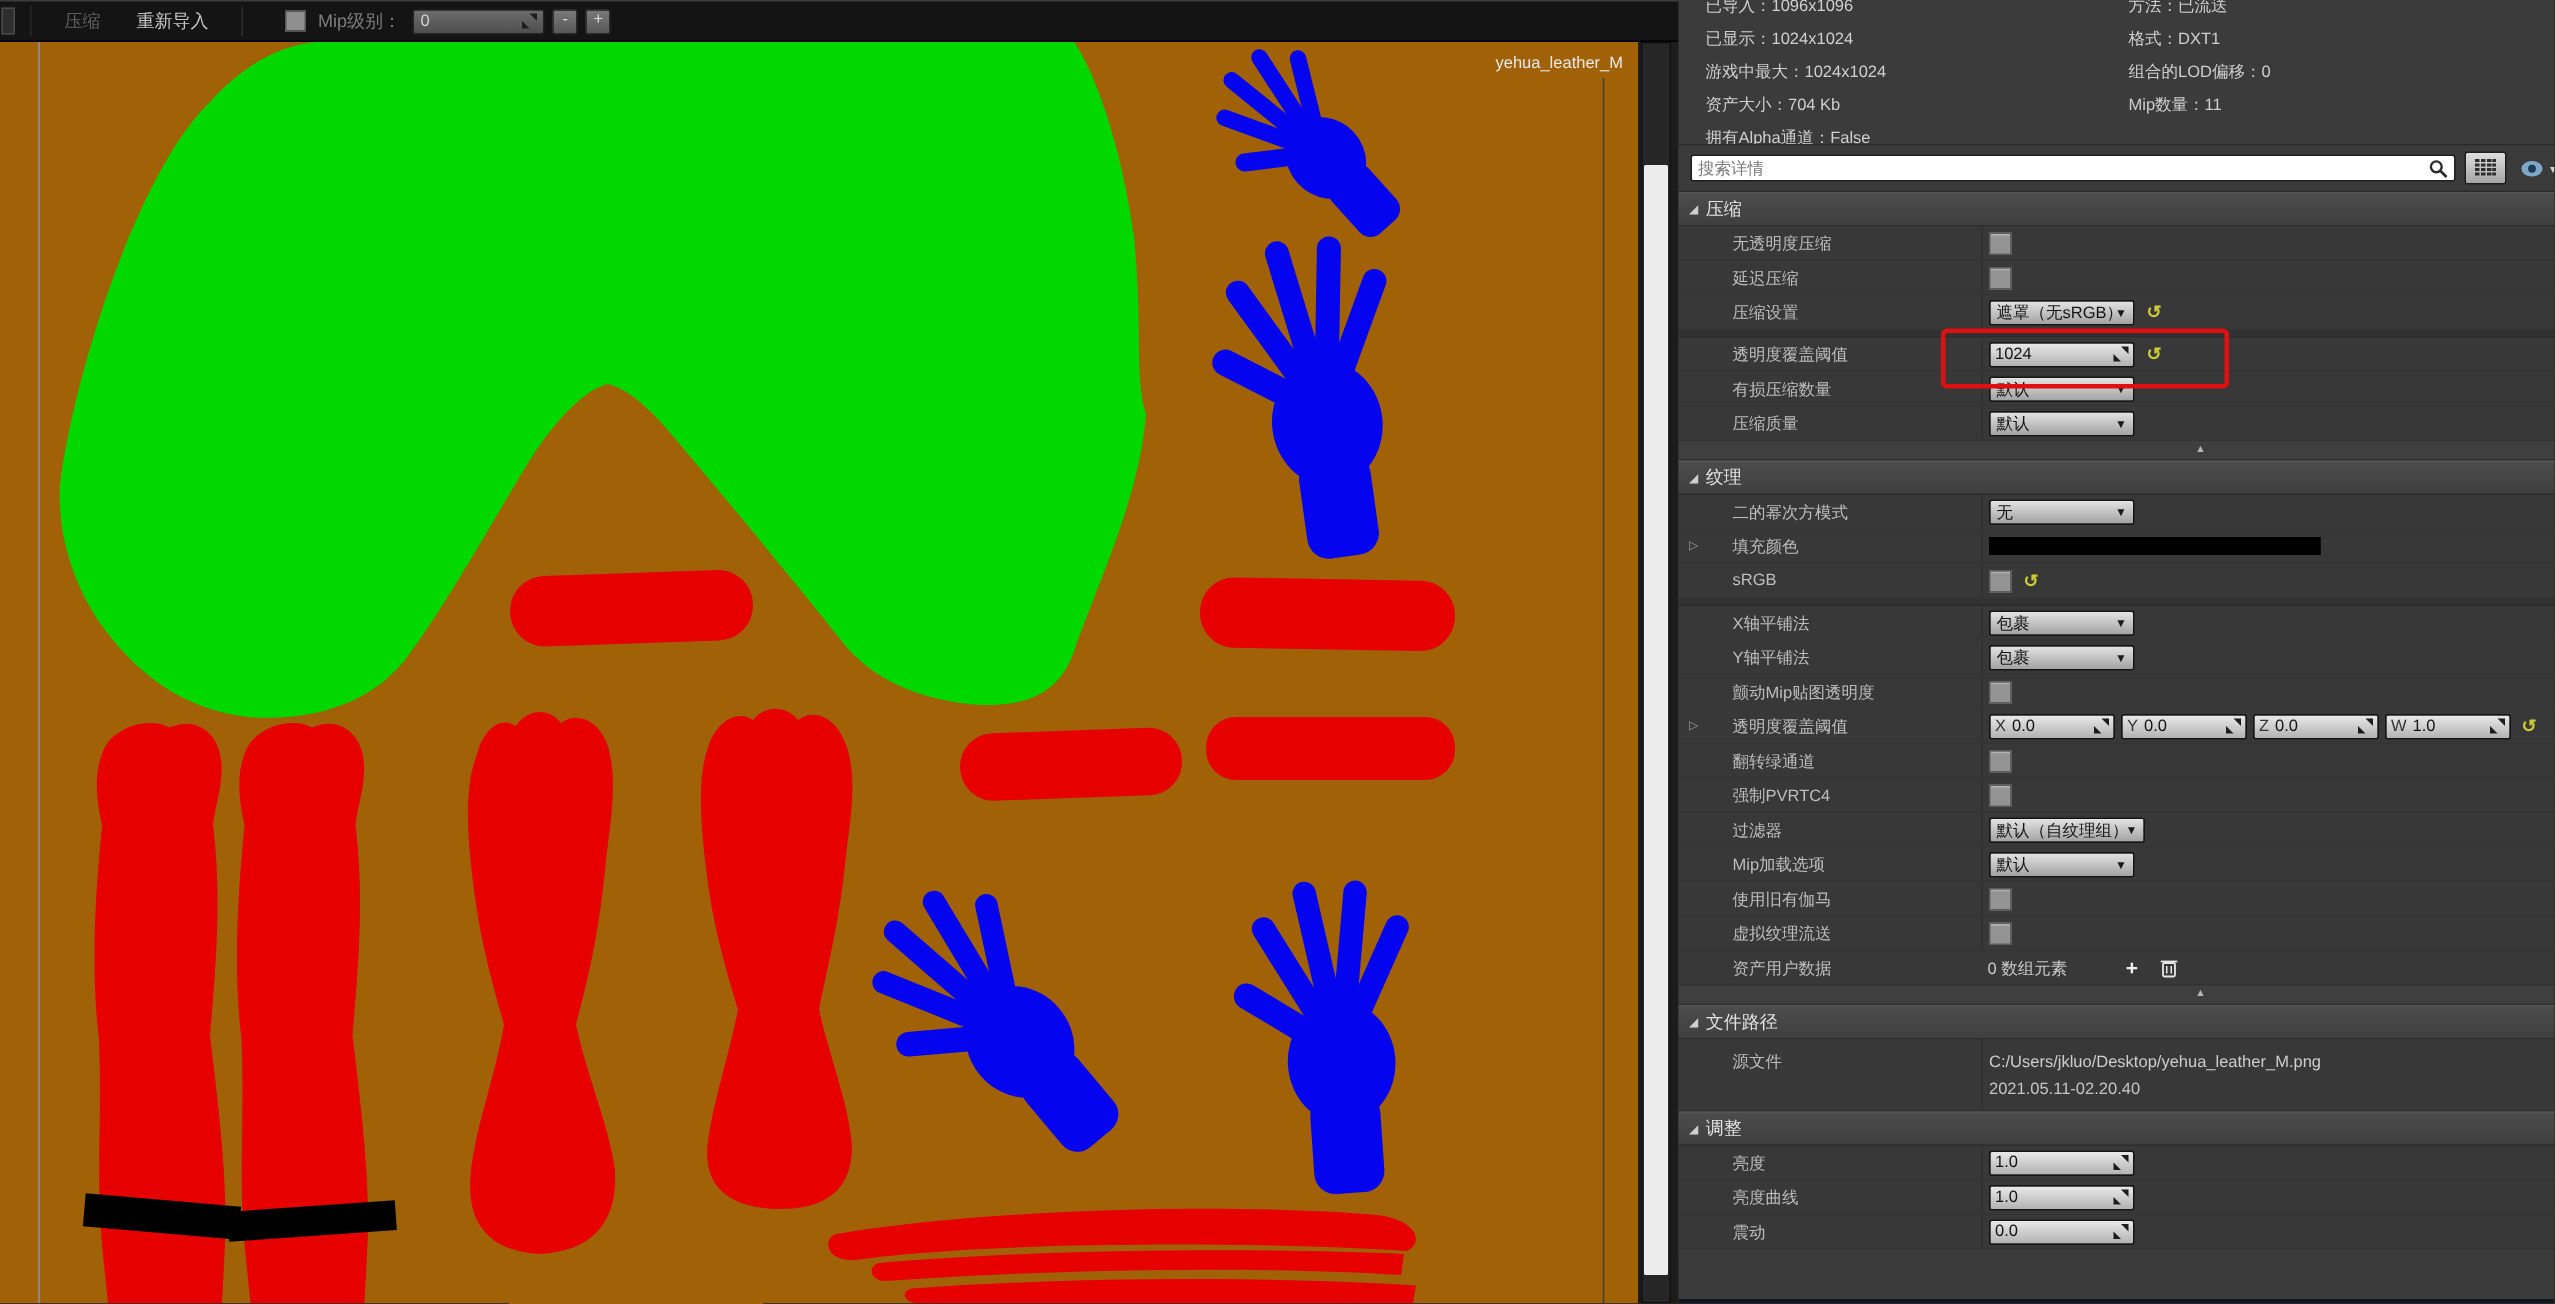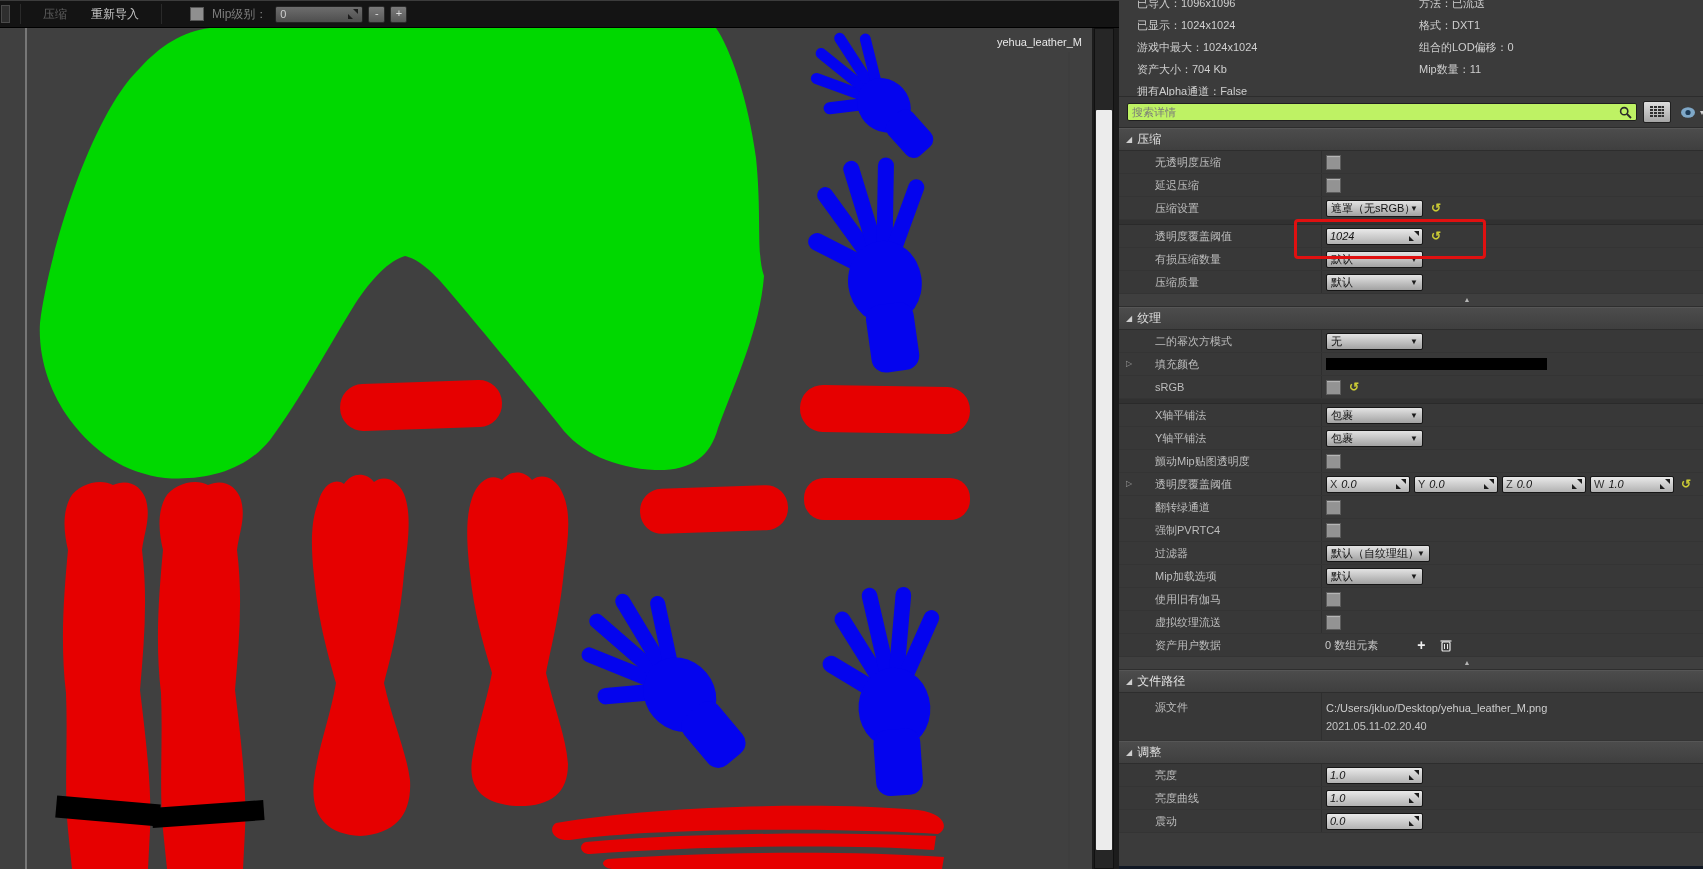--- a/index.html
+++ b/index.html
@@ -14,36 +14,36 @@
   .tb-btn{color:#c8c8c8;font-size:12px;padding:0 12px;cursor:default;}
   .tb-btn.disabled{color:#5f5f5f;}
   .tb-check{width:12px;height:12px;background:#8f8f8f;border:1px solid #565656;margin:0 8px 0 18px;}
   .tb-label{color:#7d7d7d;font-size:12px;margin-right:8px;}
   .tb-spin{width:88px;height:17px;background:linear-gradient(#6d6d6d,#4e4e4e);border:1px solid #222;
     border-radius:2px;color:#cfcfcf;font-size:11px;display:flex;align-items:center;padding:0 4px;box-sizing:border-box;}
   .tb-mini{width:15px;height:15px;margin-left:5px;background:linear-gradient(#7a7a7a,#585858);
     border:1px solid #2a2a2a;border-radius:2px;color:#ddd;font-size:11px;line-height:13px;text-align:center;}
 
   
-  #viewport{position:absolute;left:0;top:28px;width:1092px;height:841px;background:#404040;}
+  #viewport{position:absolute;left:0;top:28px;width:1092px;height:841px;background:#a16207;}
   #asset-label{position:absolute;right:10px;top:8px;color:#e8e8e8;font-size:11px;z-index:5;}
   #vp-scroll{position:absolute;left:1092px;top:28px;width:27px;height:841px;background:#1c1c1c;}
   #vp-scroll .track{position:absolute;left:2px;top:0;width:20px;height:100%;background:#262626;border:1px solid #111;box-sizing:border-box;}
   #vp-scroll .thumb{position:absolute;left:4px;top:82px;width:16px;height:740px;background:#ececec;border-radius:1px;}
 
   
   #panel{position:absolute;left:1119px;top:0;width:696px;height:869px;background:#3b3b3b;box-sizing:border-box;}
   #info{height:96px;overflow:hidden;position:relative;border-bottom:1px solid #2c2c2c;padding-top:0;}
   .info-row{display:flex;height:22px;align-items:center;}
   .info-row:first-child{margin-top:-8px;}
   .info-cell{color:#cfcfcf;font-size:11px;}
   .info-c1{margin-left:18px;width:282px;}
   .info-c2{flex:1;}
   #search-row{height:30px;display:flex;align-items:center;padding:0 6px 0 8px;border-bottom:1px solid #2c2c2c;background:#3b3b3b;}
-  #search-input{position:relative;width:510px;height:18px;background:#bef264;border:1px solid #1f1f1f;
+  #search-input{position:relative;width:510px;height:18px;background:#ffffff;border:1px solid #1f1f1f;
     border-radius:2px;display:flex;align-items:center;padding:0 4px;box-sizing:border-box;}
   #search-input .ph{color:#7a7a7a;font-size:11px;flex:1;}
   .sq-btn{width:26px;height:20px;margin-left:6px;background:linear-gradient(#dedede,#a5a5a5);
     border:1px solid #1f1f1f;border-radius:2px;display:flex;align-items:center;justify-content:center;}
   .eye-btn{width:30px;background:transparent;border:none;}
 
   
   .phdr{height:21px;background:linear-gradient(#4c4c4c,#3f3f3f);border-top:1px solid #565656;border-bottom:1px solid #2d2d2d;
     display:flex;align-items:center;color:#e3e3e3;font-size:12px;}
   .phdr .tri{font-size:8px;color:#cfcfcf;margin:0 5px 0 7px;}
@@ -52,21 +52,21 @@
   .pexp{position:absolute;left:7px;top:6px;color:#9a9a9a;font-size:8px;}
   .pval{flex:1;align-self:stretch;display:flex;align-items:center;border-left:1px solid #2f2f2f;padding-left:4px;gap:5px;min-width:0;}
   .checkbox{width:13px;height:13px;background:#939393;border:1px solid #5c5c5c;box-shadow:inset 0 1px 1px rgba(255,255,255,.35);}
   .dropdown{width:97px;height:17px;background:linear-gradient(#e3e3e3,#a2a2a2);border:1px solid #161616;border-radius:2px;
     display:flex;align-items:center;color:#141414;font-size:11px;padding:0 4px;box-sizing:border-box;justify-content:space-between;}
   .dropdown .dtext{flex:1;white-space:nowrap;overflow:hidden;}
   .dropdown .caret{font-size:8px;color:#1a1a1a;}
   .dropdown.wide{width:104px;}
   .spinbox{width:97px;height:17px;background:linear-gradient(#e9e9e9,#b2b2b2);border:1px solid #161616;border-radius:2px;
     display:flex;align-items:center;color:#141414;font-size:11px;padding:0 3px;box-sizing:border-box;position:relative;}
-  .spinbox .stext{flex:1;white-space:nowrap;font-style:italic;}
+  .spinbox .stext{flex:1;white-space:nowrap;}
   .spinbox .axis{color:#333;margin-right:4px;}
   .spinbox.vec{width:84px;}
   .diag{width:10px;height:10px;position:relative;}
   .diag:before{content:"";position:absolute;right:0;top:0;border-style:solid;border-width:0 5px 5px 0;border-color:transparent #1c1c1c transparent transparent;}
   .diag:after{content:"";position:absolute;left:0;bottom:0;border-style:solid;border-width:5px 0 0 5px;border-color:transparent transparent transparent #1c1c1c;}
   .reset{color:#cbcb35;font-size:12px;font-weight:bold;margin-left:3px;line-height:10px;}
   .psep{height:4px;background:#313131;border-bottom:1px solid #2a2a2a;}
   .pexpander{height:12px;background:#3f3f3f;border-bottom:1px solid #2e2e2e;text-align:center;color:#b5b5b5;font-size:7px;line-height:12px;}
   .swatch{width:219px;height:10px;background:#000;border:1px solid #000;}
   .red-annotation{position:absolute;left:175px;top:-6px;width:186px;height:34px;border:3px solid #e01010;border-radius:4px;z-index:9;pointer-events:none;}

